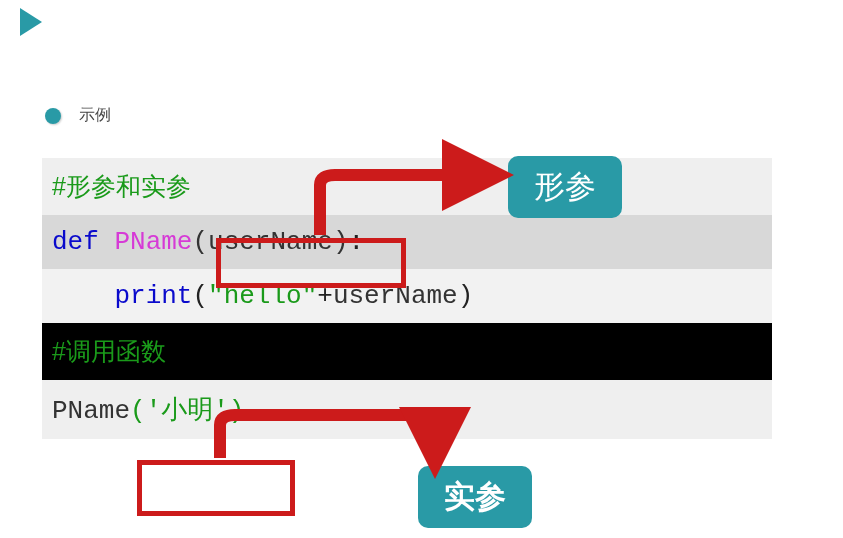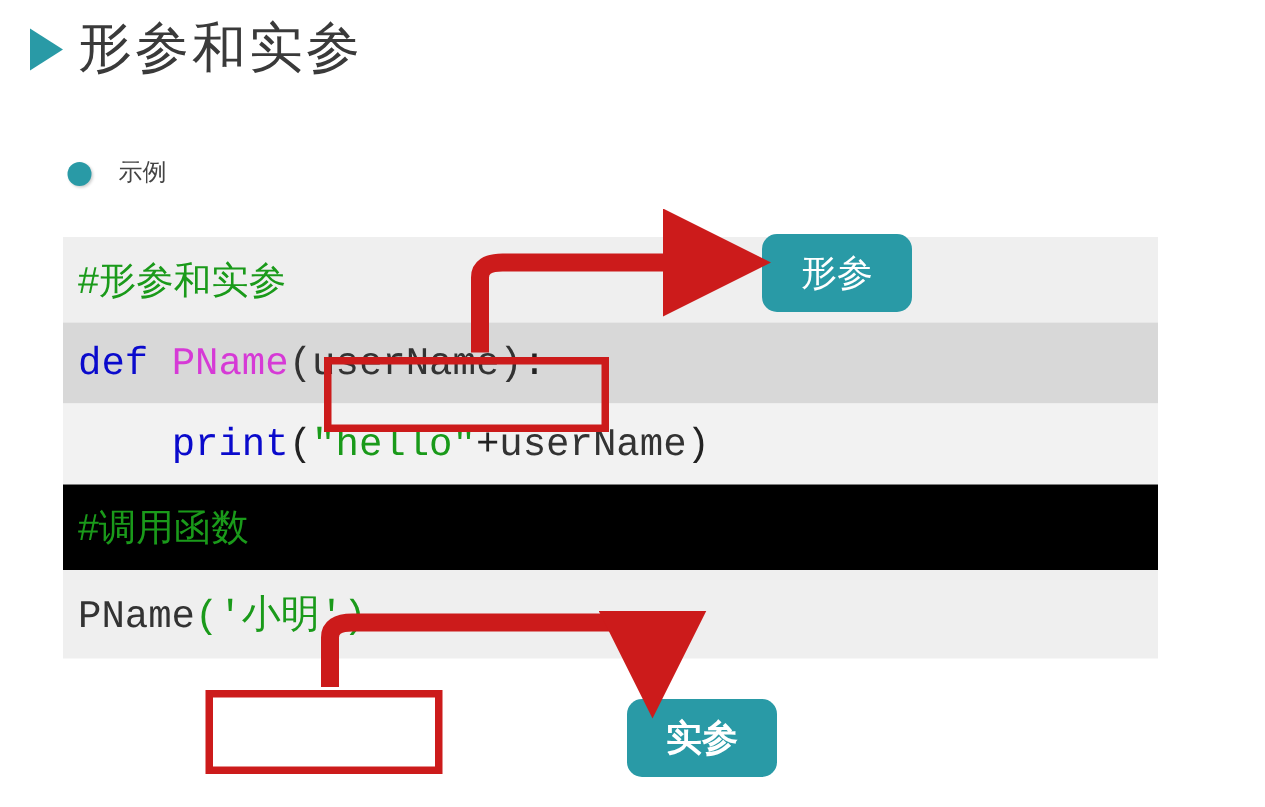--- a/index.html
+++ b/index.html
@@ -73,21 +73,21 @@
   .fname { color: #d63ad6; }
   .paren { color: #333; }
   .ident { color: #333; }
   .str { color: #1a9a1a; }
 
   
   .callout {
     position: absolute;
     background: #299aa6;
     color: #fff;
-    font-size: 24px;
+    font-size: 31px;
     padding: 10px 26px;
     border-radius: 10px;
     font-family: "Microsoft YaHei", sans-serif;
   }
   .callout-param { left: 508px; top: 156px; }
   .callout-arg   { left: 418px; top: 466px; font-weight: bold; }
 
   
   .box {
     position: absolute;
@@ -104,21 +104,20 @@
     left: 0; top: 0;
     width: 843px; height: 538px;
     pointer-events: none;
   }
 </style>
 </head>
 <body>
 
 <div class="header">
   <div class="header-triangle"></div>
-  <div class="header-title">形参和实参</div>
 </div>
 
 <div class="sub">
   <div class="sub-dot"></div>
   <div class="sub-text">示例</div>
 </div>
 
 <div class="code-block">
   <div class="line l1"><span class="comment">#形参和实参</span></div>
   <div class="line l2"><span class="kw">def</span> <span class="fname">PName</span><span class="paren">(</span><span class="ident">userName</span><span class="paren">)</span><span>:</span></div>

